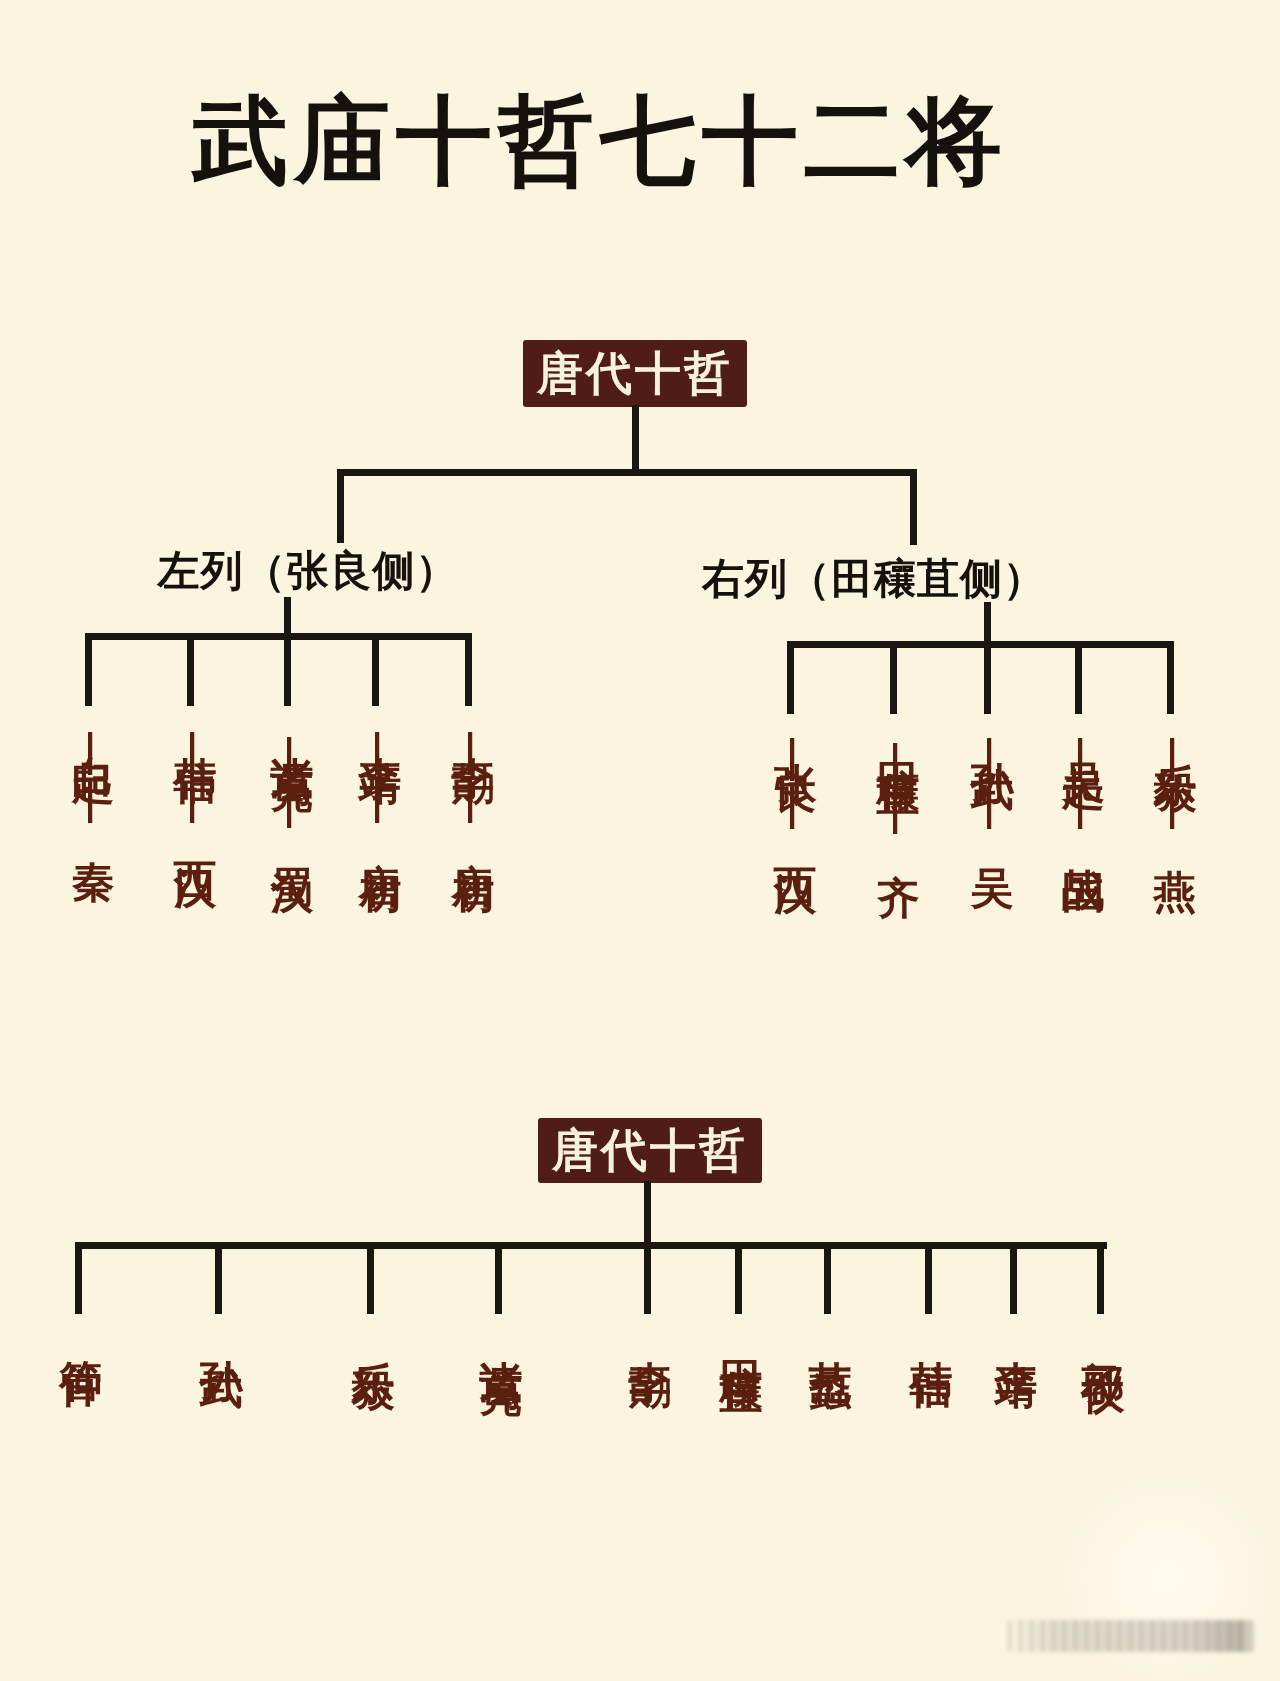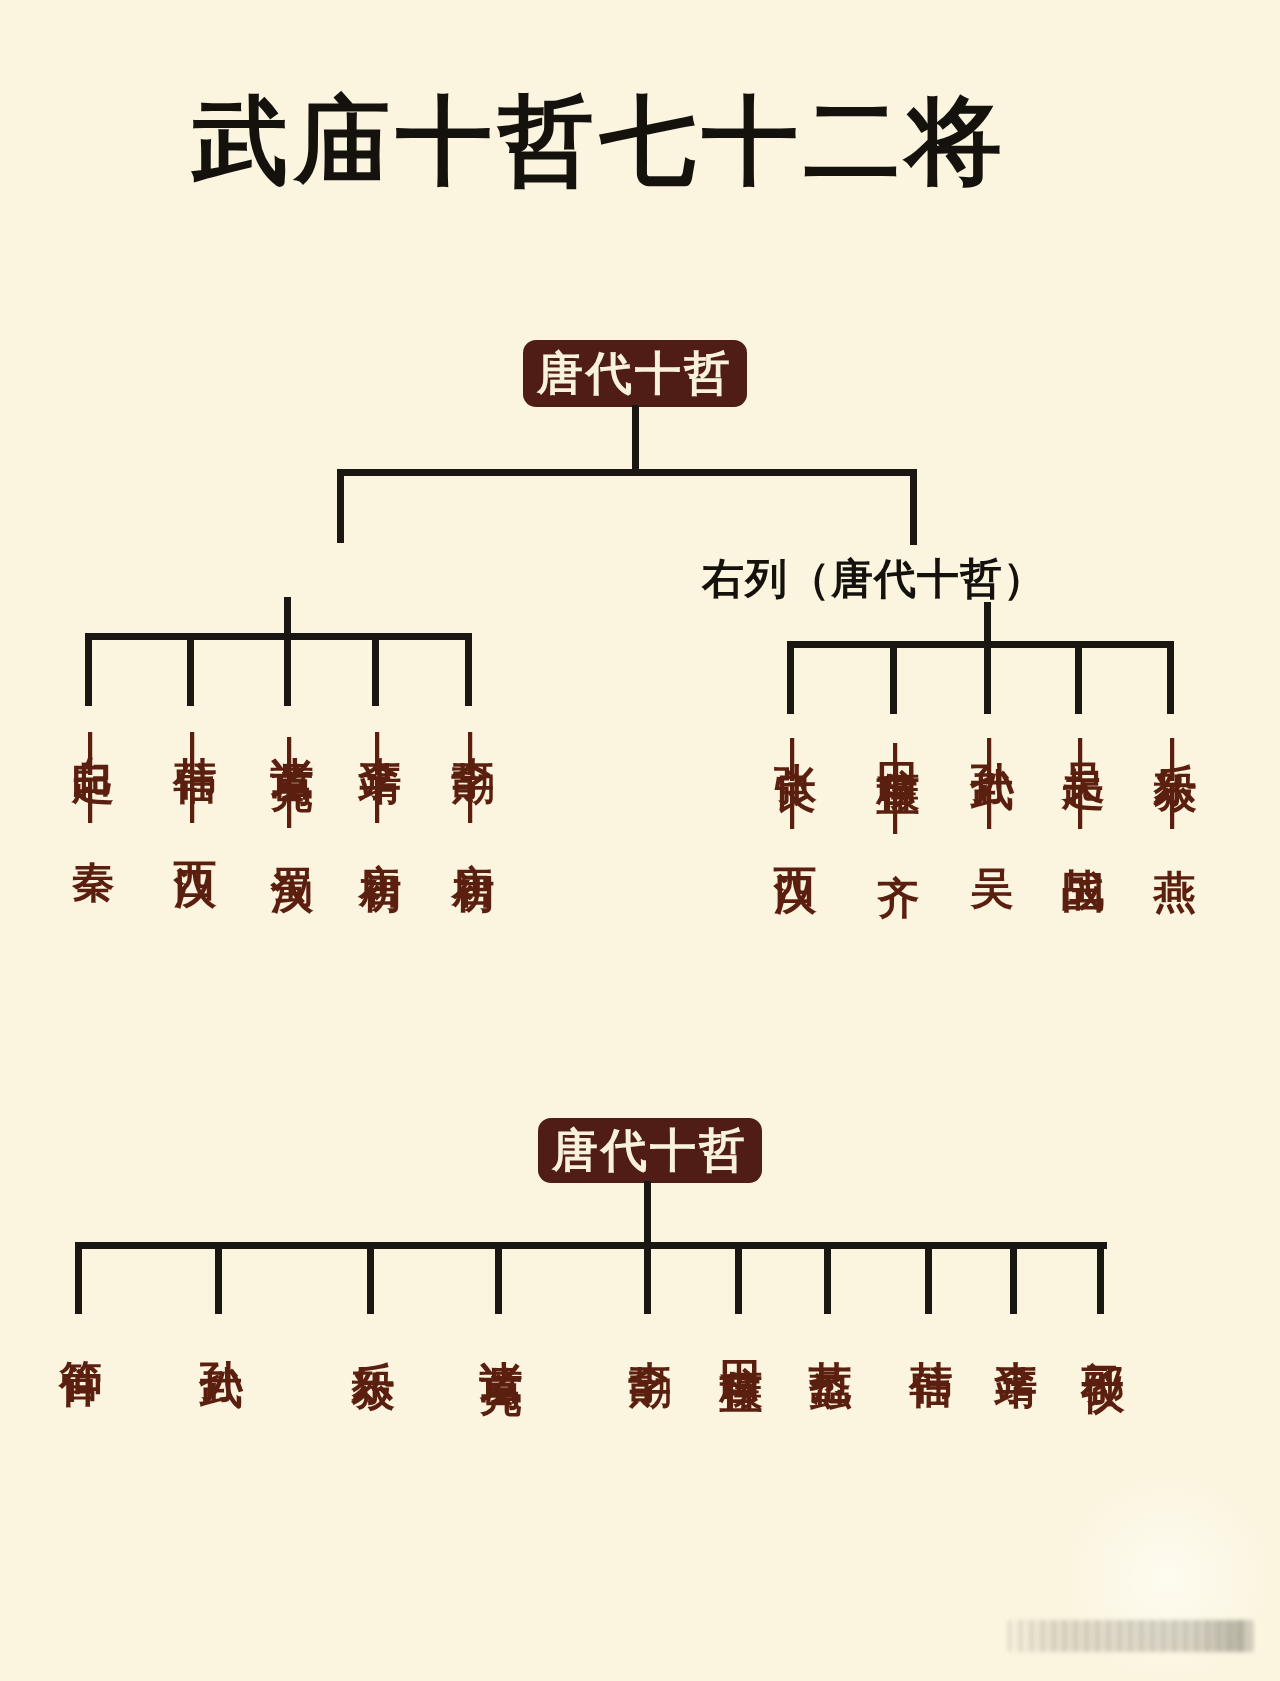--- a/index.html
+++ b/index.html
@@ -20,21 +20,21 @@
     margin:0;text-align:center;
     font-size:96px;font-weight:900;letter-spacing:6px;
     color:var(--label,#15120E);
   }
   .node{
     position:absolute;
     background:var(--nodebg,#4F1D15);
     color:var(--nodetext,#F8F1DC);
     display:flex;align-items:center;justify-content:center;
     font-size:46px;font-weight:700;letter-spacing:3px;
-    border-radius:13px;
+    border-radius:3px;
   }
   .line{position:absolute;background:var(--line,#1A1712);}
   .group-label{
     position:absolute;width:400px;text-align:center;
     font-size:42px;font-weight:900;letter-spacing:1px;
     color:var(--label,#15120E);
   }
   .vname{
     position:absolute;width:54px;
     display:flex;justify-content:center;
@@ -65,21 +65,22 @@
 
   <h1 class="title">武庙十哲七十二将</h1>
 
   <div class="node" style="left:523px;top:340px;width:224px;height:67px;">唐代十哲</div>
 
   <div class="line" style="left:632px;top:405px;width:7px;height:68px;"></div>
   <div class="line" style="left:337px;top:469px;width:580px;height:7px;"></div>
   <div class="line" style="left:337px;top:469px;width:7px;height:74px;"></div>
   <div class="line" style="left:910px;top:469px;width:7px;height:76px;"></div>
 
-  <div class="group-label" style="left:674px;top:551px;">右列（唐代十哲）</div>
+  <div class="group-label" style="left:108px;top:543px;">左列（张良侧）</div>
+  <div class="group-label" style="left:674px;top:551px;">右列（田穰苴侧）</div>
 
   <div class="line" style="left:284px;top:597px;width:7px;height:42px;"></div>
   <div class="line" style="left:85px;top:633px;width:387px;height:7px;"></div>
   <div class="line" style="left:85px;top:633px;width:7px;height:73px;"></div>
   <div class="line" style="left:187px;top:633px;width:7px;height:73px;"></div>
   <div class="line" style="left:284px;top:633px;width:7px;height:73px;"></div>
   <div class="line" style="left:372px;top:633px;width:7px;height:73px;"></div>
   <div class="line" style="left:465px;top:633px;width:7px;height:73px;"></div>
 
   <div class="vname" style="left:63px;top:722px;">白起——秦</div>

